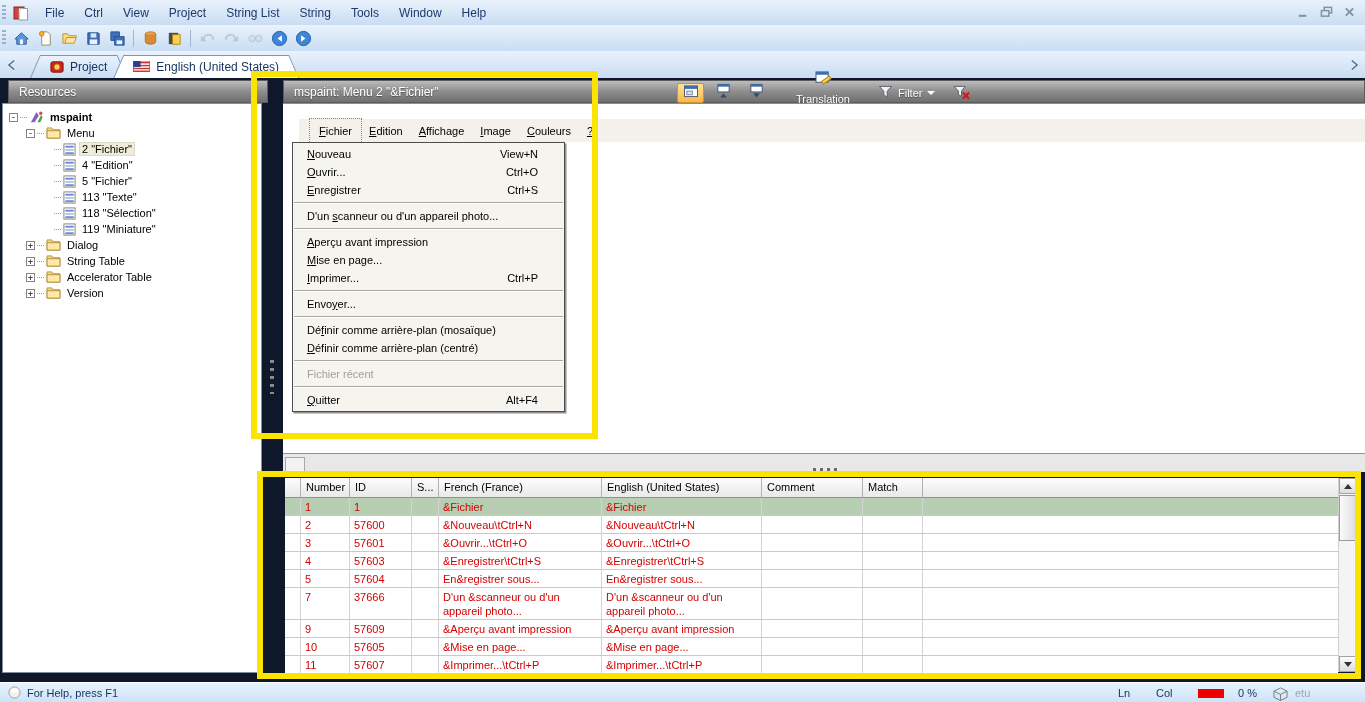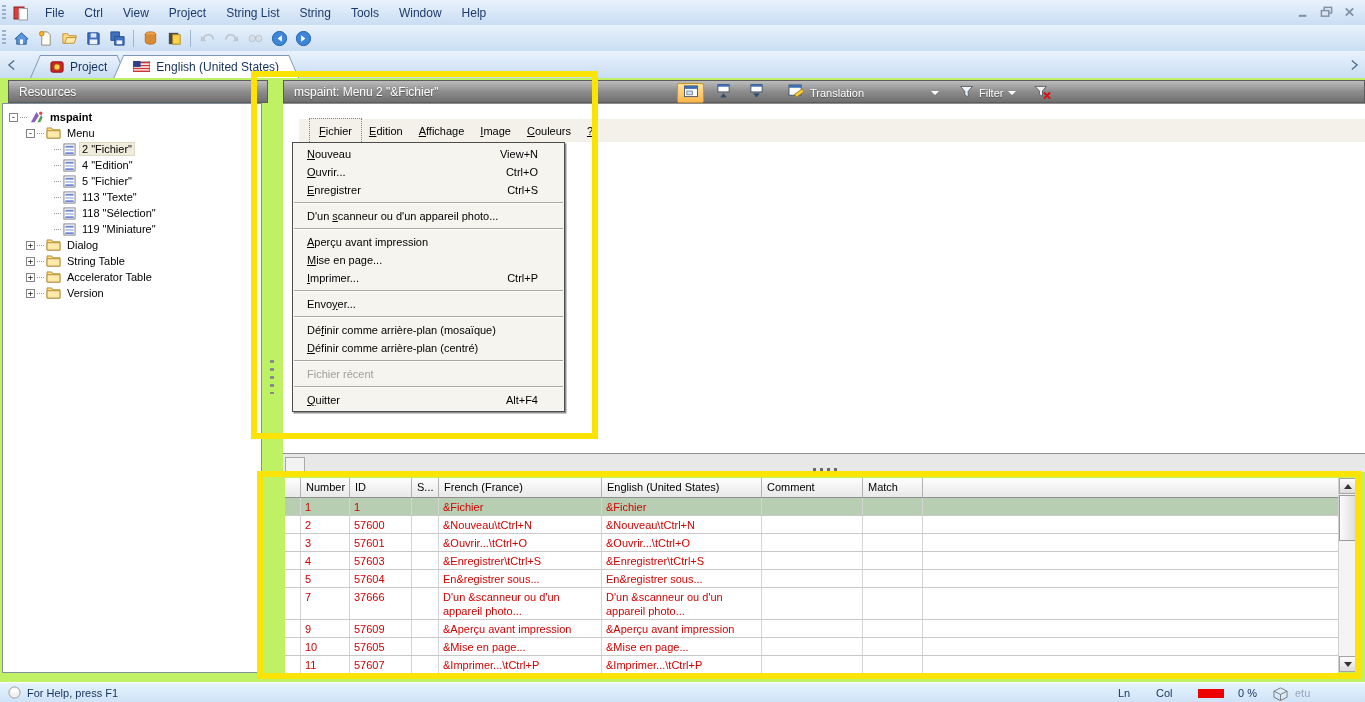--- a/index.html
+++ b/index.html
@@ -1,17 +1,17 @@
 <!DOCTYPE html>
 <html><head>
 <meta charset="utf-8">
 <style>
   html,body{margin:0;padding:0;}
   #window{position:relative;width:1365px;height:702px;overflow:hidden;
-    font-family:"Liberation Sans",sans-serif;background:#bef264;cursor:default;}
+    font-family:"Liberation Sans",sans-serif;background:#0f172a;cursor:default;}
   .chrome{background:linear-gradient(#e9f2fc,#c9ddf3);}
   
   #menubar{position:absolute;left:0;top:0;width:100%;height:25px;display:flex;align-items:center;}
   .grip{width:4px;height:16px;margin:0 3px 0 2px;
     background:repeating-linear-gradient(#9ab1cf 0 2px,transparent 2px 4px);}
   #app-icon{margin:0 6px 0 4px;display:flex;}
   .mb-item{padding:3px 10px;font-size:12px;color:#1c3a6b;white-space:nowrap;}
   #win-controls{position:absolute;right:8px;top:5px;display:flex;gap:8px;}
   #win-controls span{display:flex;width:15px;height:13px;align-items:center;justify-content:center;}
   
@@ -484,21 +484,21 @@
               <path d="M8 10.5 4.5 15h7z" fill="#2f4f6f"></path>
             </svg></span>
         </span>
       <span class="hbtn">
           <span><svg width="15" height="16" viewBox="0 0 16 16">
               <rect x="2" y="1" width="12" height="8" fill="#fff" stroke="#44546a"></rect>
               <rect x="2" y="1" width="12" height="2.4" fill="#3d6db5"></rect>
               <path d="M8 15l-3.5-4.5h7z" fill="#2f4f6f"></path>
             </svg></span>
         </span>
-      <span class="hdd" style="margin-left:12px;">
+      <span class="hdd" style="margin-left:12px;flex-direction:column;">
         <span><svg width="17" height="15" viewBox="0 0 18 16">
               <rect x="1" y="1" width="13" height="11" fill="#fff" stroke="#44546a"></rect>
               <rect x="1" y="1" width="13" height="3" fill="#3d6db5"></rect>
               <rect x="7" y="8" width="10" height="3.4" transform="rotate(-35 12 9.7)" fill="#ffcf3e" stroke="#a88618"></rect>
             </svg></span>
         <span>Translation</span>
         <span class="caret" style="margin-left:62px;"></span>
       </span>
       <span class="hdd" style="margin-left:14px;">
         <span><svg width="15" height="14" viewBox="0 0 16 15">

